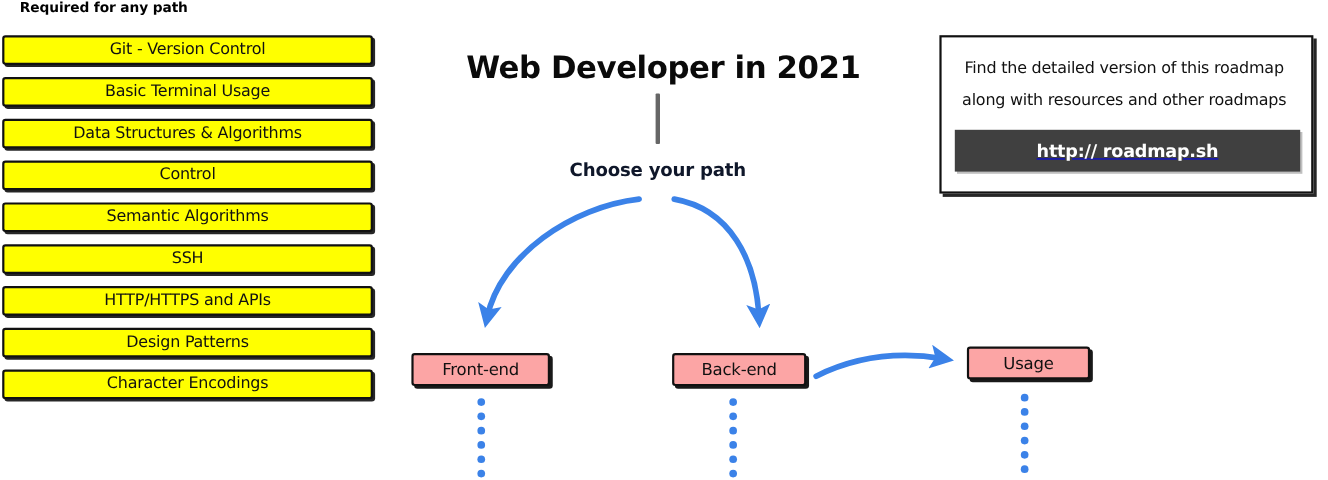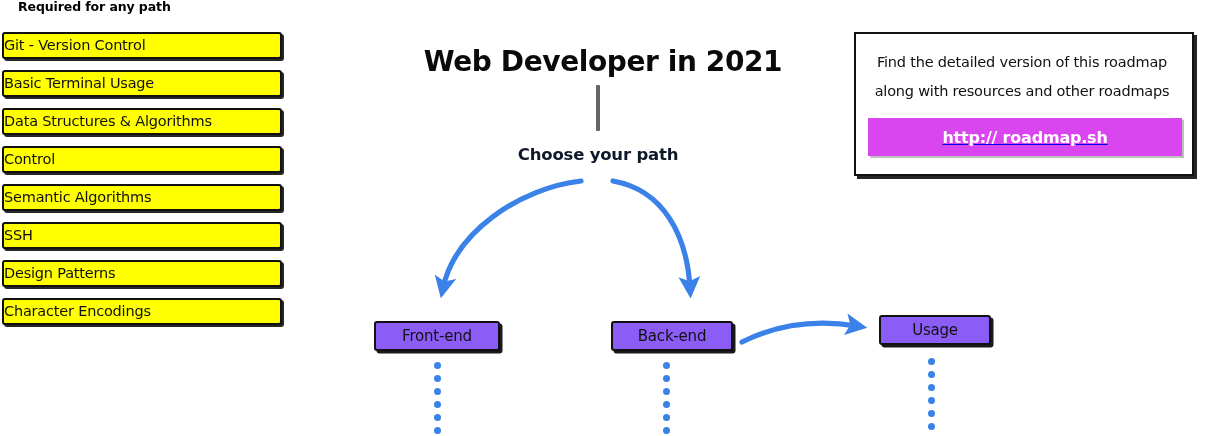--- a/index.html
+++ b/index.html
@@ -31,29 +31,29 @@
     line-height: 14px;
     height: 14px;
   }
   #required-list {
     position: absolute;
     left: 2px; top: 32px;
     width: 288px;
   }
   .req-item {
     position: relative;
-    width: 280px;
+    width: 337px;
     height: 27px;
     margin-bottom: 11px;
     background: #FFFF00;
     border: 2.5px solid #111111;
     border-radius: 3px;
     display: flex;
     align-items: center;
-    justify-content: flex-start;
+    justify-content: center;
     box-shadow: 2px 2px 0 rgba(0,0,0,0.85);
   }
   .req-item-label {
     font-size: 14.5px;
     color: #111111;
     line-height: 1;
     letter-spacing: -0.2px;
     white-space: nowrap;
   }
 
@@ -94,21 +94,21 @@
     position: absolute;
     left: 0; top: 0;
     width: 1207px; height: 436px;
     pointer-events: none;
   }
 
   
   .path-box {
     position: absolute;
     height: 30px;
-    background: #8b5cf6;
+    background: #fca5a5;
     border: 2.5px solid #111111;
     border-radius: 3px;
     display: flex;
     align-items: center;
     justify-content: center;
     box-shadow: 2.5px 2.5px 0 rgba(0,0,0,0.9);
   }
   .path-box-label {
     font-size: 15px;
     color: #111111;
@@ -150,21 +150,21 @@
     color: #111111;
     text-align: center;
     letter-spacing: -0.2px;
     line-height: 29px;
     white-space: nowrap;
   }
   #roadmap-cta {
     position: absolute;
     left: 868px; top: 118px;
     width: 314px; height: 38px;
-    background: #d946ef;
+    background: #404040;
     display: flex;
     align-items: center;
     justify-content: center;
     box-shadow: 2px 2px 0 rgba(0,0,0,0.25);
   }
   #roadmap-cta-label {
     font-size: 16px;
     font-weight: bold;
     color: #ffffff;
     letter-spacing: -0.2px;
@@ -187,20 +187,23 @@
       <span class="req-item-label">Data Structures &amp; Algorithms</span>
     </div>
     <div class="req-item">
       <span class="req-item-label">Control</span>
     </div>
     <div class="req-item">
       <span class="req-item-label">Semantic Algorithms</span>
     </div>
     <div class="req-item">
       <span class="req-item-label">SSH</span>
+    </div>
+    <div class="req-item">
+      <span class="req-item-label">HTTP/HTTPS and APIs</span>
     </div>
     <div class="req-item">
       <span class="req-item-label">Design Patterns</span>
     </div>
     <div class="req-item">
       <span class="req-item-label">Character Encodings</span>
     </div>
   </div>
 </section>
 

